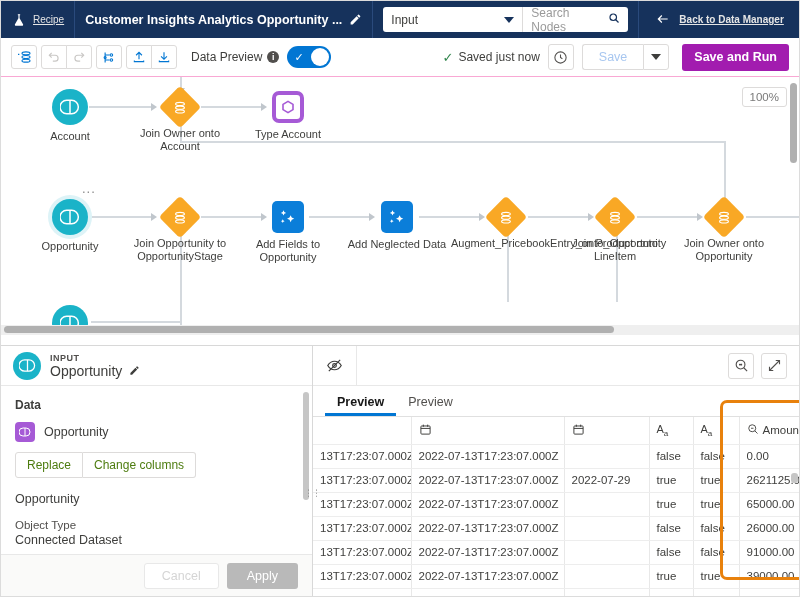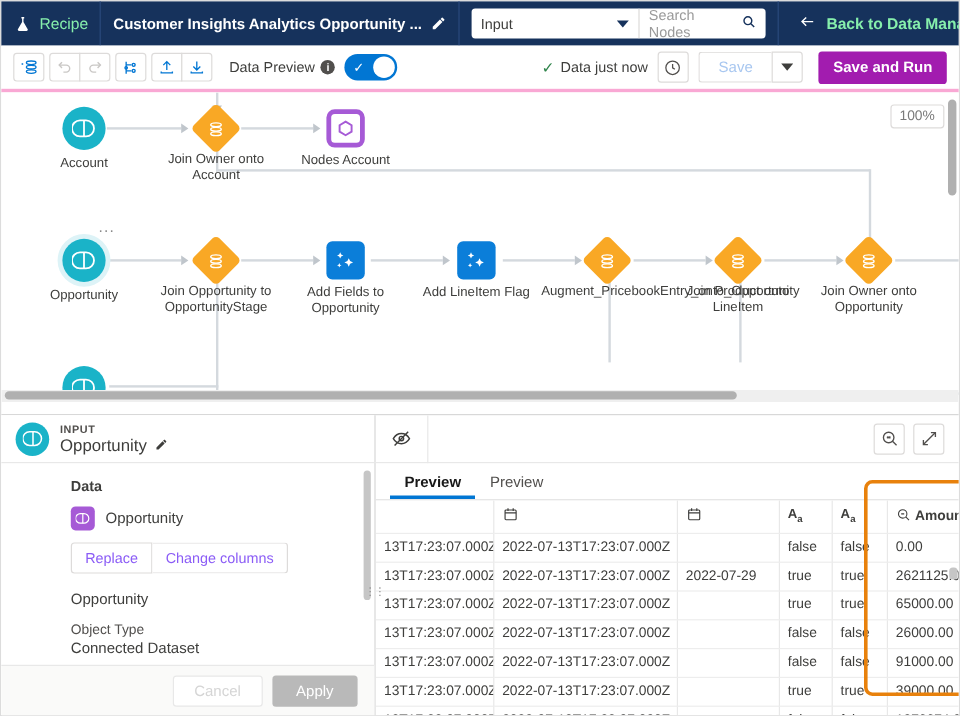--- a/index.html
+++ b/index.html
@@ -23,21 +23,21 @@
     background: #16325c;
     display: flex; align-items: stretch;
     color: #fff;
   }
   .nav-seg {
     display: flex; align-items: center;
     padding: 0 10px;
     border-right: 1px solid #2a4a7c;
     gap: 7px;
   }
-  .nav-label { font-size: 13px; color: #86efac; white-space: nowrap; }
+  .nav-label { font-size: 10px; color: #e5e5e5; white-space: nowrap; text-decoration: underline; }
   .recipe-icon { display: inline-flex; width: 15px; height: 15px; align-items:center; justify-content:center;}
   .recipe-title {
     font-size: 12.5px; font-weight: bold; color: #fff; white-space: nowrap;
   }
   .pencil { width: 13px; height: 13px; display:inline-flex; align-items:center;justify-content:center;}
   .dd-wrap {
     display: flex; align-items: center;
     background: #fff; border-radius: 3px;
     height: 25px; margin: auto 0;
     overflow: hidden;
@@ -56,21 +56,21 @@
     display:flex;align-items:center;gap:3px;
     width: 105px; height: 25px; padding: 0 8px;
     font-size: 12px; color: #9a9a9a;
   }
   .back-link { display:flex; align-items:center; gap:8px; }
   .arrow-left { font-size: 15px; line-height: 1; }
 
   
   .toolbar {
     position: absolute; left: 0; top: 37px; right: 0; height: 39px;
-    background: #fff; border-bottom: 3px solid #f9a8d4;
+    background: #fff; border-bottom: 1px solid #f9a8d4;
     display: flex; align-items: center; padding: 0 10px;
   }
   .tb-btn {
     width: 26px; height: 24px; border: 1px solid #dddbda; border-radius: 3px;
     background: #fff; display: flex; align-items: center; justify-content: center;
     color: #0176d3; margin-right: 4px;
   }
   .tb-btn.disabled { color: #c9c7c5; }
   .tb-group { display:flex; }
   .tb-group .tb-btn { border-radius: 0; margin-right: -1px; }
@@ -182,33 +182,33 @@
     display:flex; flex-direction: column; background:#fff;
   }
   .lp-header {
     height: 40px; display:flex; align-items:center; gap: 9px; padding: 0 12px;
     border-bottom: 1px solid #e8e8e8;
   }
   .lp-hicon { width: 28px; height:28px; border-radius:50%; background:#1ab3c8;
     display:flex;align-items:center;justify-content:center;}
   .lp-kicker { font-size: 9px; font-weight: bold; color: #514f4d; letter-spacing: .5px;}
   .lp-title { font-size: 14px; color: #3e3e3c; display:flex; align-items:center; gap:6px;}
-  .lp-body { flex: 1; padding: 12px 14px; overflow: hidden; position:relative;margin-left:44px; }
+  .lp-body { flex: 1; padding: 12px 14px; overflow: hidden; position:relative; }
   .lp-vscroll {
     position:absolute; right: 3px; top: 6px; width: 6px; height: 108px;
     background: #c6c6c6; border-radius: 3px;
   }
   .lp-sect { font-size: 12px; font-weight: bold; color: #3e3e3c; margin-bottom: 10px;}
   .ds-row { display:flex; align-items:center; gap: 9px; margin-bottom: 10px;}
   .ds-ico { width: 20px; height: 20px; border-radius:4px; background:#a65ad6;
     display:flex;align-items:center;justify-content:center;}
   .ds-name { font-size: 12.5px; color: #3e3e3c; }
   .btn-grp { display: flex; margin-bottom: 14px; }
   .btn-grp > div {
-    border: 1px solid #dddbda; background:#fff; color: #8b5cf6; font-size: 12px;
+    border: 1px solid #dddbda; background:#fff; color: #4d7c0f; font-size: 12px;
     padding: 5px 11px;
   }
   .btn-grp > div:first-child { border-radius: 3px 0 0 3px; }
   .btn-grp > div:last-child { border-radius: 0 3px 3px 0; border-left: none;}
   .fld-label { font-size: 11.5px; color: #514f4d; margin-bottom: 2px; }
   .fld-value { font-size: 12.5px; color: #3e3e3c; margin-bottom: 13px; }
   .lp-footer {
     height: 42px; border-top: 1px solid #e8e8e8; background:#fafaf9;
     display:flex; align-items:center; justify-content:flex-end; gap: 8px; padding: 0 14px;
   }
@@ -244,21 +244,21 @@
   }
   .tab.active { color: #181818; font-weight: bold; box-shadow: inset 0 -3px 0 #0176d3;}
   .tbl-wrap { flex:1; overflow: hidden; position: relative; }
   table.preview { border-collapse: collapse; table-layout: fixed; width: 100%; }
   table.preview th, table.preview td {
     border-right: 1px solid #e8e8e8; border-bottom: 1px solid #ededed;
     font-size: 11.5px; color: #3e3e3c; text-align: left;
     padding: 0 7px; height: 24px; white-space: nowrap; overflow:hidden;
     font-weight: normal;
   }
-  table.preview thead th { height: 27px; background: #fff; font-weight: bold; }
+  table.preview thead th { height: 27px; background: #fff; }
   .cal-ico { display:inline-block; }
   .aa { font-size: 11px; color:#3e3e3c; }
   .col-highlight {
     position:absolute; left: 407px; top: 54px; width: 92px; height: 180px;
     border: 3px solid #e8810c; border-radius: 7px; pointer-events:none; z-index: 4;
   }
   .tbl-vscroll {
     position: absolute; right: 1px; top: 56px; width: 7px; height: 10px;
     background:#c6c6c6; border-radius:3px; z-index:3;
   }
@@ -367,21 +367,21 @@
     <span class="dp-label">Data Preview</span>
     <span class="info-dot">i</span>
     <div class="toggle">
       <span class="chk">✓</span>
       <span class="knob"></span>
     </div>
 
     <div class="tb-right">
       <div class="saved">
         <span class="tick">✓</span>
-        <span>Data just now</span>
+        <span>Saved just now</span>
       </div>
       <div class="round-btn">
         <svg width="15" height="15" viewBox="0 0 24 24" fill="none" stroke="#514f4d" stroke-width="1.7">
             <circle cx="12" cy="12" r="9"></circle>
             <path d="M12 7v5l3 2"></path>
           </svg>
       </div>
       <div style="display:flex;">
         <div class="save-btn">Save</div>
         <div class="save-caret">
@@ -449,21 +449,21 @@
       </div>
       <div class="node-label">Join Owner onto Account</div>
     </div>
 
     <div class="node" style="left:268px; top:12px; width:38px;">
       <div class="ico-square purple">
         <svg width="16" height="16" viewBox="0 0 24 24" fill="none" stroke="#a65ad6" stroke-width="2.4">
             <path d="M12 3.5 19.5 8v8L12 20.5 4.5 16V8z"></path>
           </svg>
       </div>
-      <div class="node-label">Nodes Account</div>
+      <div class="node-label">Type Account</div>
     </div>
 
     <div class="node" style="left:50px; top:122px; width:38px;">
       <div class="ico-circle sel">
         <svg width="20" height="20" viewBox="0 0 24 24" fill="none" stroke="#fff" stroke-width="1.8">
             <path d="M8 4h6a5 5 0 0 1 0 16H8a5 5 0 0 1 0-16z"></path>
             <path d="M12 4v16"></path>
           </svg>
       </div>
       <div class="node-label">Opportunity</div>
@@ -492,21 +492,21 @@
     </div>
 
     <div class="node" style="left:377px; top:122px; width:38px;">
       <div class="ico-square">
         <svg width="18" height="18" viewBox="0 0 24 24" fill="#fff">
             <path d="M6 3l1.1 2.4L9.5 6.5 7.1 7.6 6 10 4.9 7.6 2.5 6.5l2.4-1.1z"></path>
             <path d="M15.5 9.5 17 12.8l3.3 1.5-3.3 1.5-1.5 3.3-1.5-3.3-3.3-1.5 3.3-1.5z"></path>
             <path d="M5 15l.8 1.7 1.7.8-1.7.8L5 20l-.8-1.7-1.7-.8 1.7-.8z"></path>
           </svg>
       </div>
-      <div class="node-label">Add LineItem Flag</div>
+      <div class="node-label">Add Neglected Data</div>
     </div>
 
     <div class="node" style="left:486px; top:122px; width:38px;">
       <div class="ico-diamond">
         <svg width="15" height="15" viewBox="0 0 24 24" fill="none" stroke="#fff" stroke-width="1.9">
             <ellipse cx="12" cy="6" rx="7" ry="2.5"></ellipse>
             <ellipse cx="12" cy="12" rx="7" ry="2.5"></ellipse>
             <ellipse cx="12" cy="18" rx="7" ry="2.5"></ellipse>
           </svg>
       </div>

